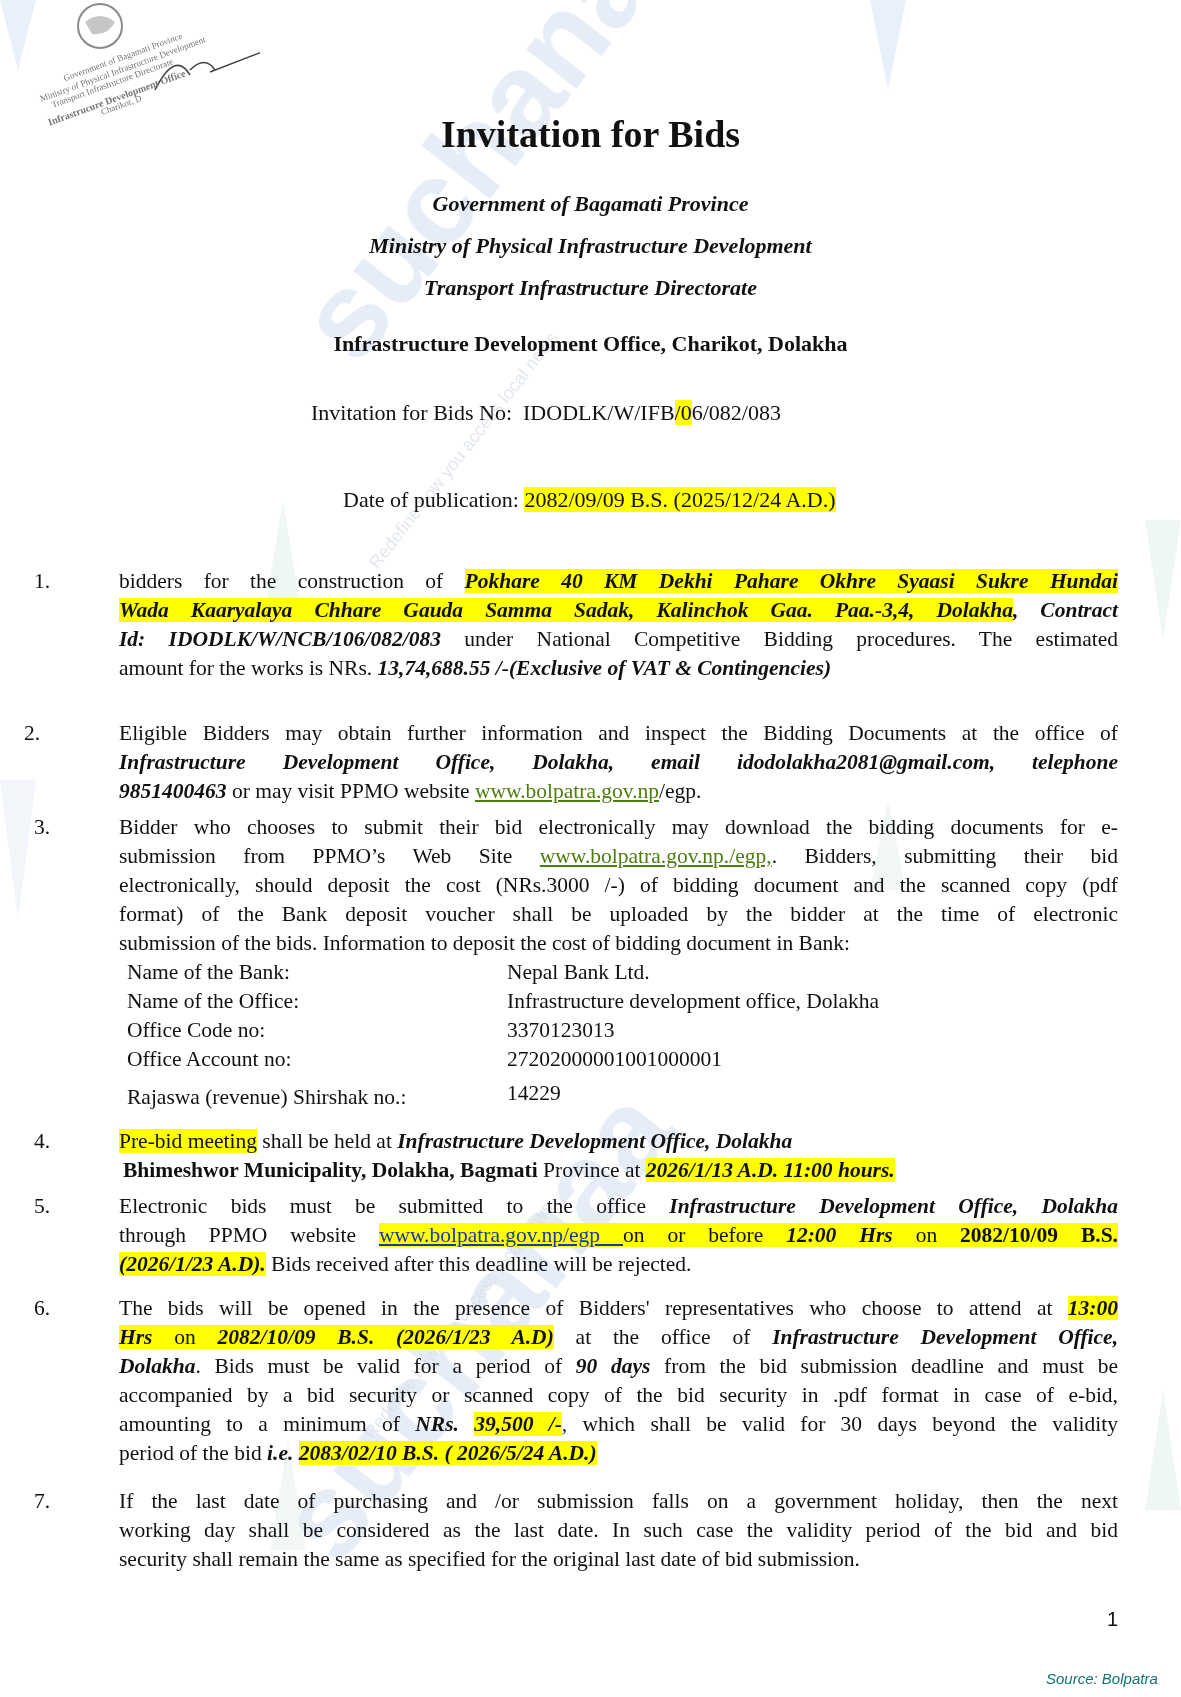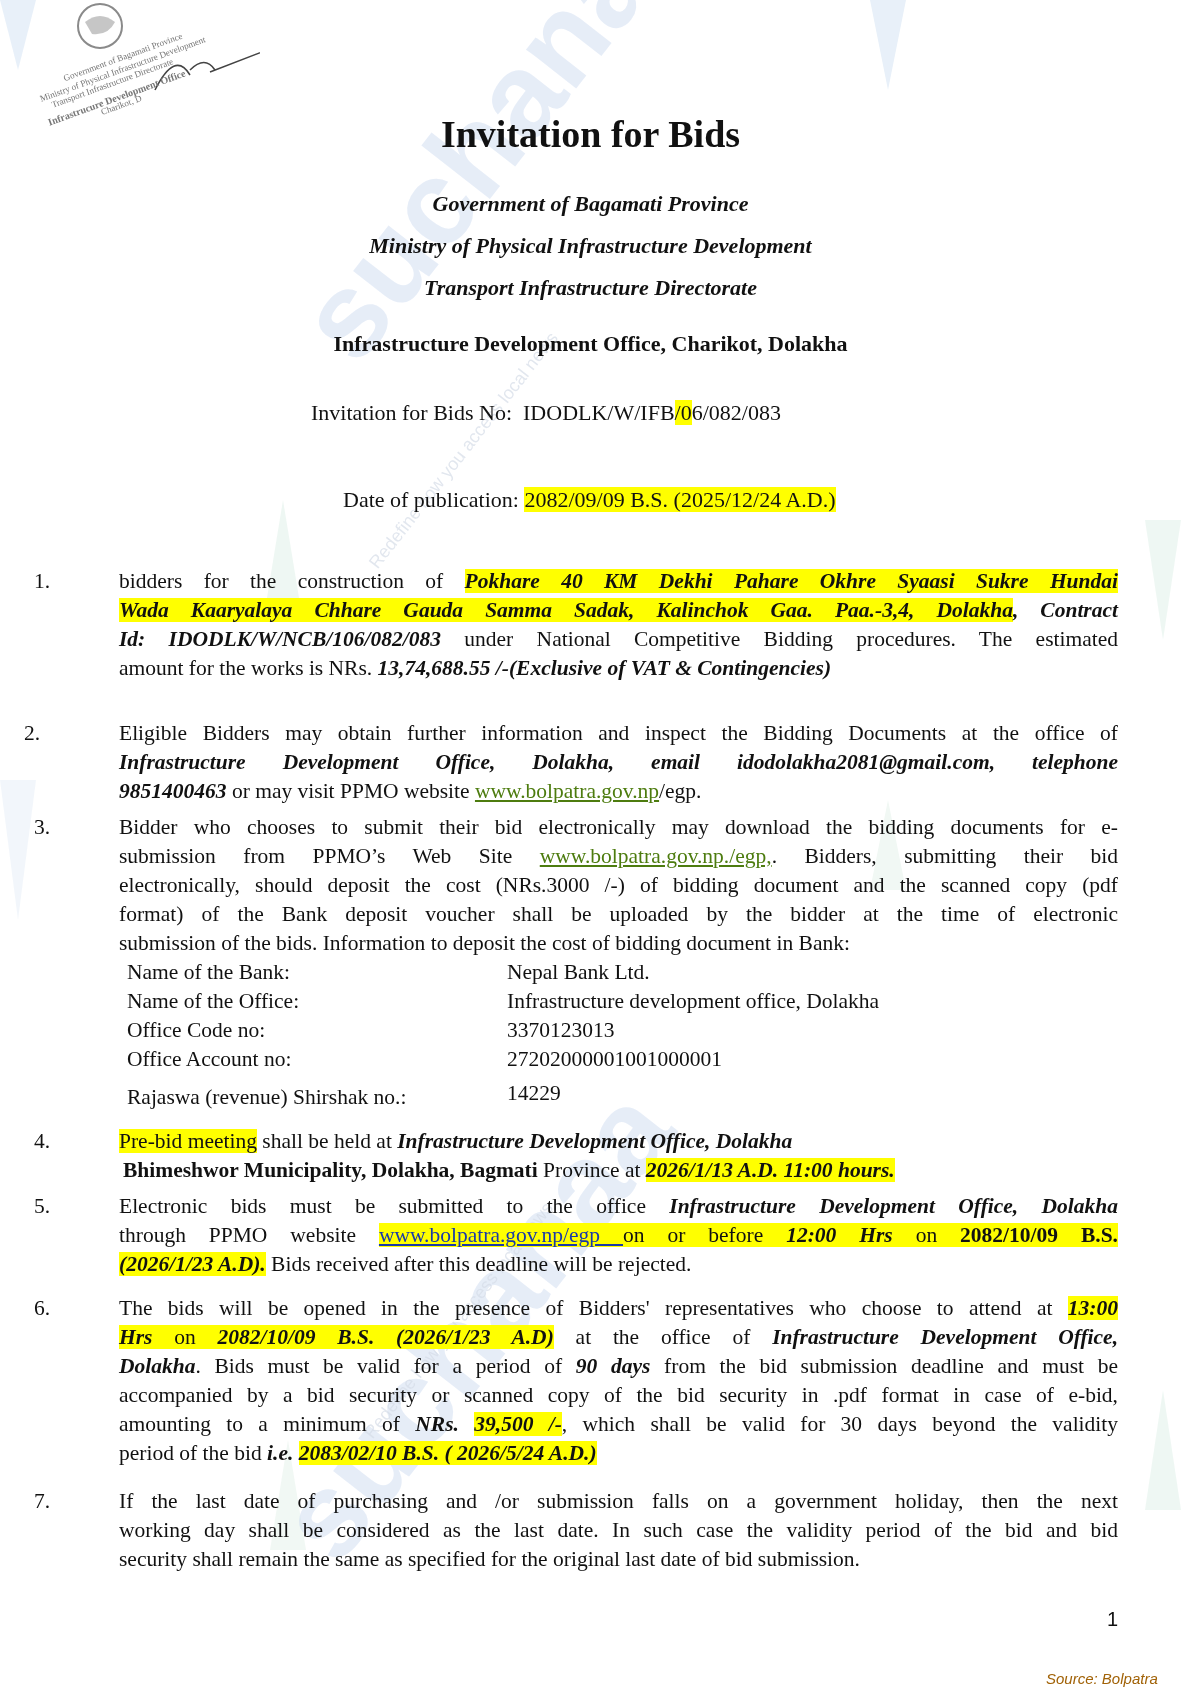--- a/index.html
+++ b/index.html
@@ -40,21 +40,21 @@
   .body .line.last { text-align-last: left; }
   .bi { font-weight: bold; font-style: italic; }
   .b { font-weight: bold; }
   a.link { color: #4d7c0f; text-decoration: underline; }
   a.link.blue { color: #1a3aa8; }
   .bank { position: absolute; left: 127px; font-size: 21.5px; line-height: 29px; }
   .bank .row { position: absolute; left: 0; white-space: nowrap; }
   .bank .lbl { position: absolute; left: 0; }
   .bank .val { position: absolute; left: 380px; }
   .pageno { position: absolute; left: 1107px; top: 1608px; font-family: "Liberation Sans", sans-serif; font-size: 20px; }
-  .source { position: absolute; left: 1046px; top: 1670px; font-family: "Liberation Sans", sans-serif; font-style: italic; font-size: 15px; color: #a16207; }
+  .source { position: absolute; left: 1046px; top: 1670px; font-family: "Liberation Sans", sans-serif; font-style: italic; font-size: 15px; color: #0f766e; }
 </style>
 </head>
 <body>
 
 <div class="wm wm-arrow" style="left:0;top:0;border-top:70px solid #bcd3ee;"></div>
 <div class="wm wm-arrow" style="left:870px;top:0;border-top:90px solid #bcd3ee;"></div>
 <div class="wm wm-arrow" style="left:1145px;top:520px;border-top:120px solid #cfe9dc;"></div>
 <div class="wm wm-arrow" style="left:265px;top:500px;border-bottom:110px solid #cfe9dc;"></div>
 <div class="wm wm-arrow" style="left:870px;top:800px;border-bottom:90px solid #d7ecdf;"></div>
 <div class="wm wm-arrow" style="left:0;top:780px;border-top:140px solid #dbe6f3;"></div>

